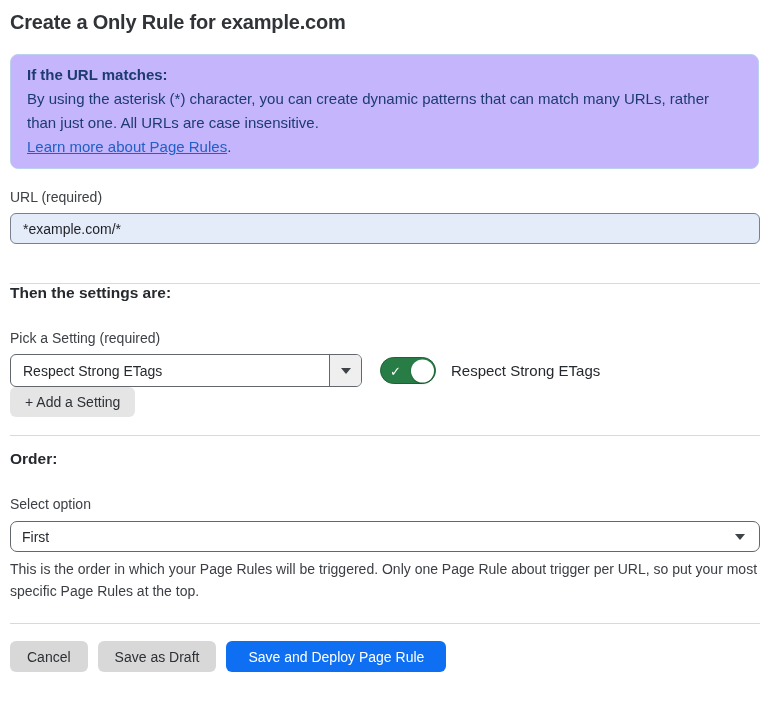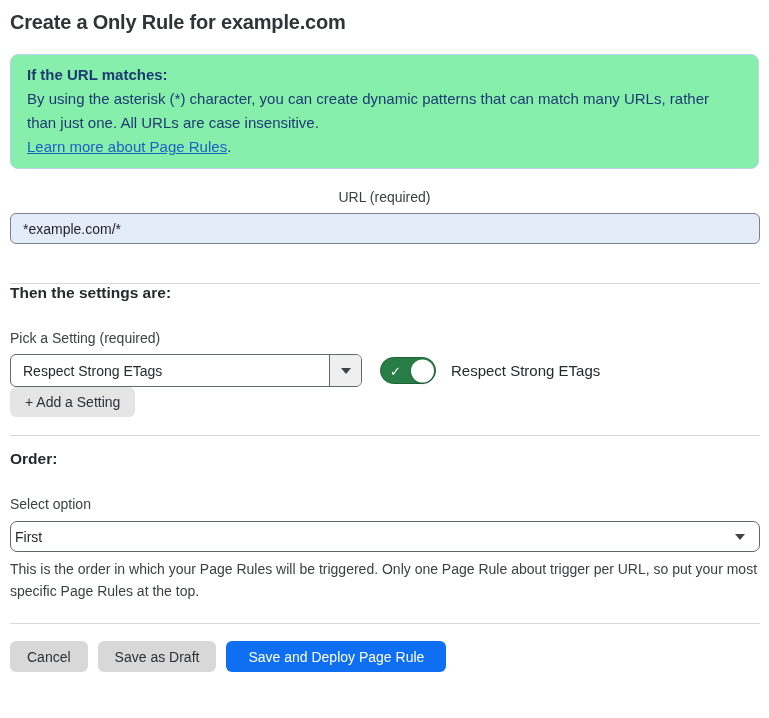--- a/index.html
+++ b/index.html
@@ -17,41 +17,41 @@
     margin-top: 11px;
     font-size: 20px;
     font-weight: 700;
     letter-spacing: -0.2px;
     color: #303337;
   }
 
   
   .info-box {
     margin-top: 20px;
-    background: #86efac;
+    background: #c4b5fd;
     border: 1px solid #bcd1ed;
     border-radius: 8px;
     padding: 8px 16px 9px 16px;
     font-size: 15px;
     line-height: 24px;
     color: #1d3b70;
   }
   .info-box .info-heading { font-weight: 700; }
   .info-box .info-link {
     color: #2160c4;
     text-decoration: underline;
     cursor: pointer;
   }
 
   
   .field-label {
     font-size: 14px;
     color: #3d4045;
   }
-  .label-url { margin-top: 20px; text-align: center; }
+  .label-url { margin-top: 20px; }
 
   
   .url-input {
     margin-top: 8px;
     width: 750px;
     height: 31px;
     background: #e4ecfa;
     border: 1px solid #78828f;
     border-radius: 6px;
     padding: 8px 12px;
@@ -177,21 +177,21 @@
   .order-select {
     margin-top: 9px;
     width: 750px;
     height: 31px;
     border: 1px solid #62676d;
     border-radius: 7px;
     background: #ffffff;
     display: flex;
     align-items: center;
     justify-content: space-between;
-    padding: 0 14px 0 4px;
+    padding: 0 14px 0 11px;
     font-size: 14px;
     color: #26292d;
     cursor: pointer;
   }
 
   .help-text {
     margin-top: 6px;
     font-size: 14px;
     line-height: 22px;
     color: #3b3e43;

